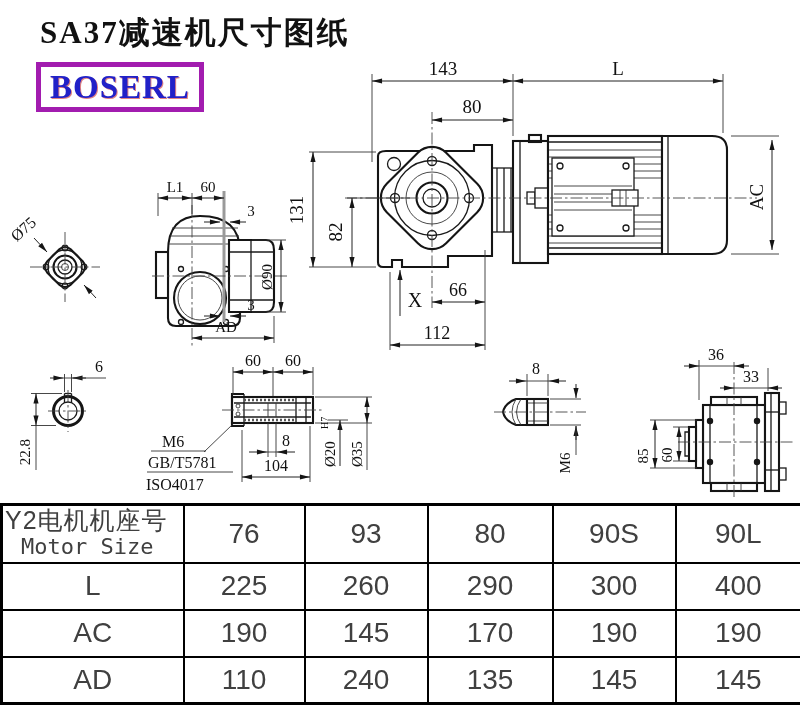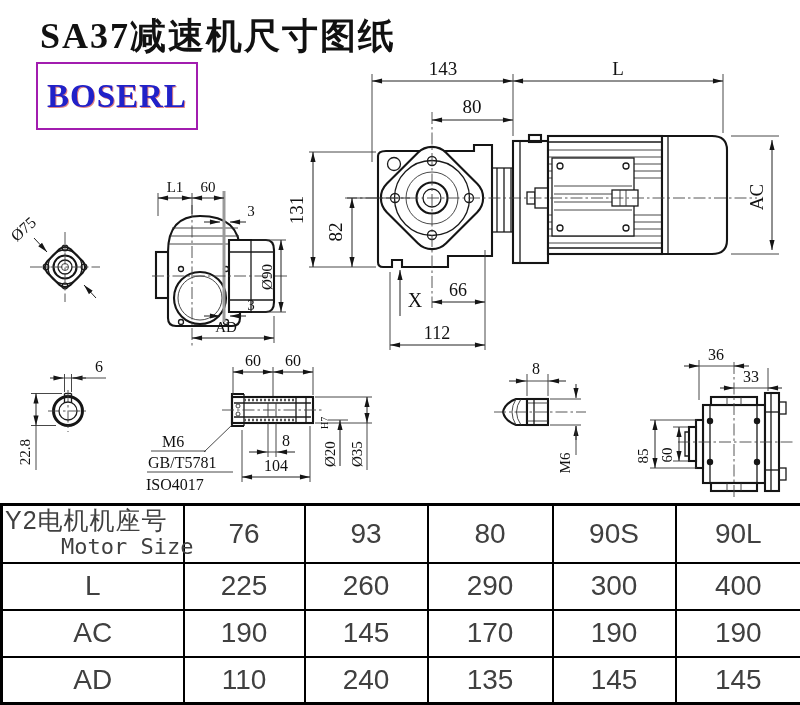--- a/index.html
+++ b/index.html
@@ -1,21 +1,21 @@
 <!DOCTYPE html>
 <html><head>
 <meta charset="utf-8">
 <style>
   html,body{margin:0;padding:0;background:#fff;}
   .page{position:relative;width:800px;height:705px;background:#fff;overflow:hidden;
         font-family:"Liberation Sans",sans-serif;}
   .title{position:absolute;left:40px;top:12px;font-family:"Liberation Serif",serif;
-         font-weight:bold;font-size:36px;color:#111;letter-spacing:2px;white-space:nowrap;text-align:center;}
-  .logo{position:absolute;left:36px;top:62px;border:2px solid #a21caf;background:#fff;
-        padding:12px 9px;line-height:40px;height:40px;}
+         font-weight:bold;font-size:31px;color:#111;letter-spacing:2px;white-space:nowrap;text-align:center;}
+  .logo{position:absolute;left:36px;top:62px;border:5px solid #a21caf;background:#fff;
+        padding:0 9px;line-height:40px;height:40px;}
   .logo span{font-family:"Liberation Serif",serif;font-size:33px;font-weight:bold;
         color:#2121c8;text-shadow:1px 1px 0 rgba(200,30,30,.55);letter-spacing:1px;}
   svg{position:absolute;left:0;top:0;}
   svg .tk{stroke:#151515;stroke-width:2.1;fill:none}
   svg .tkf{stroke:#151515;stroke-width:2.1;fill:#fff}
   svg .md{stroke:#1a1a1a;stroke-width:1.3;fill:none}
   svg .mdf{stroke:#1a1a1a;stroke-width:1.3;fill:#fff}
   svg .tn{stroke:#333;stroke-width:.9;fill:none}
   svg .dm{stroke:#222;stroke-width:1;fill:none}
   svg .cl{stroke:#444;stroke-width:.9;fill:none;stroke-dasharray:12 3 2.5 3}
@@ -23,21 +23,21 @@
   svg .hatch{stroke:#555;stroke-width:2.5;fill:none;stroke-dasharray:2 2}
   svg text{font-family:"Liberation Serif",serif;fill:#111;}
   .tbl{position:absolute;left:0;top:503px;width:800px;height:199px;
        border-collapse:collapse;table-layout:fixed;}
   .tbl td,.tbl th{border:2.5px solid #000;text-align:center;vertical-align:middle;
        font-family:"Liberation Sans",sans-serif;font-size:28px;color:#404040;padding:0;}
   .tbl{border:3px solid #000;}
   .hcn{font-size:25px;font-weight:normal;text-align:left;padding-left:2px;
        letter-spacing:1px;line-height:27px;white-space:nowrap;}
   .hen{font-family:"DejaVu Sans Mono","Liberation Mono",monospace;font-size:22px;
-       font-weight:normal;text-align:left;padding-left:18px;line-height:26px;white-space:nowrap;margin-left:40px;}
+       font-weight:normal;text-align:left;padding-left:18px;line-height:26px;white-space:nowrap;}
 </style>
 </head>
 <body>
 
 <div class="page">
 
   <div class="title">SA37减速机尺寸图纸</div>
   <div class="logo">
     <span>BOSERL</span>
   </div>

